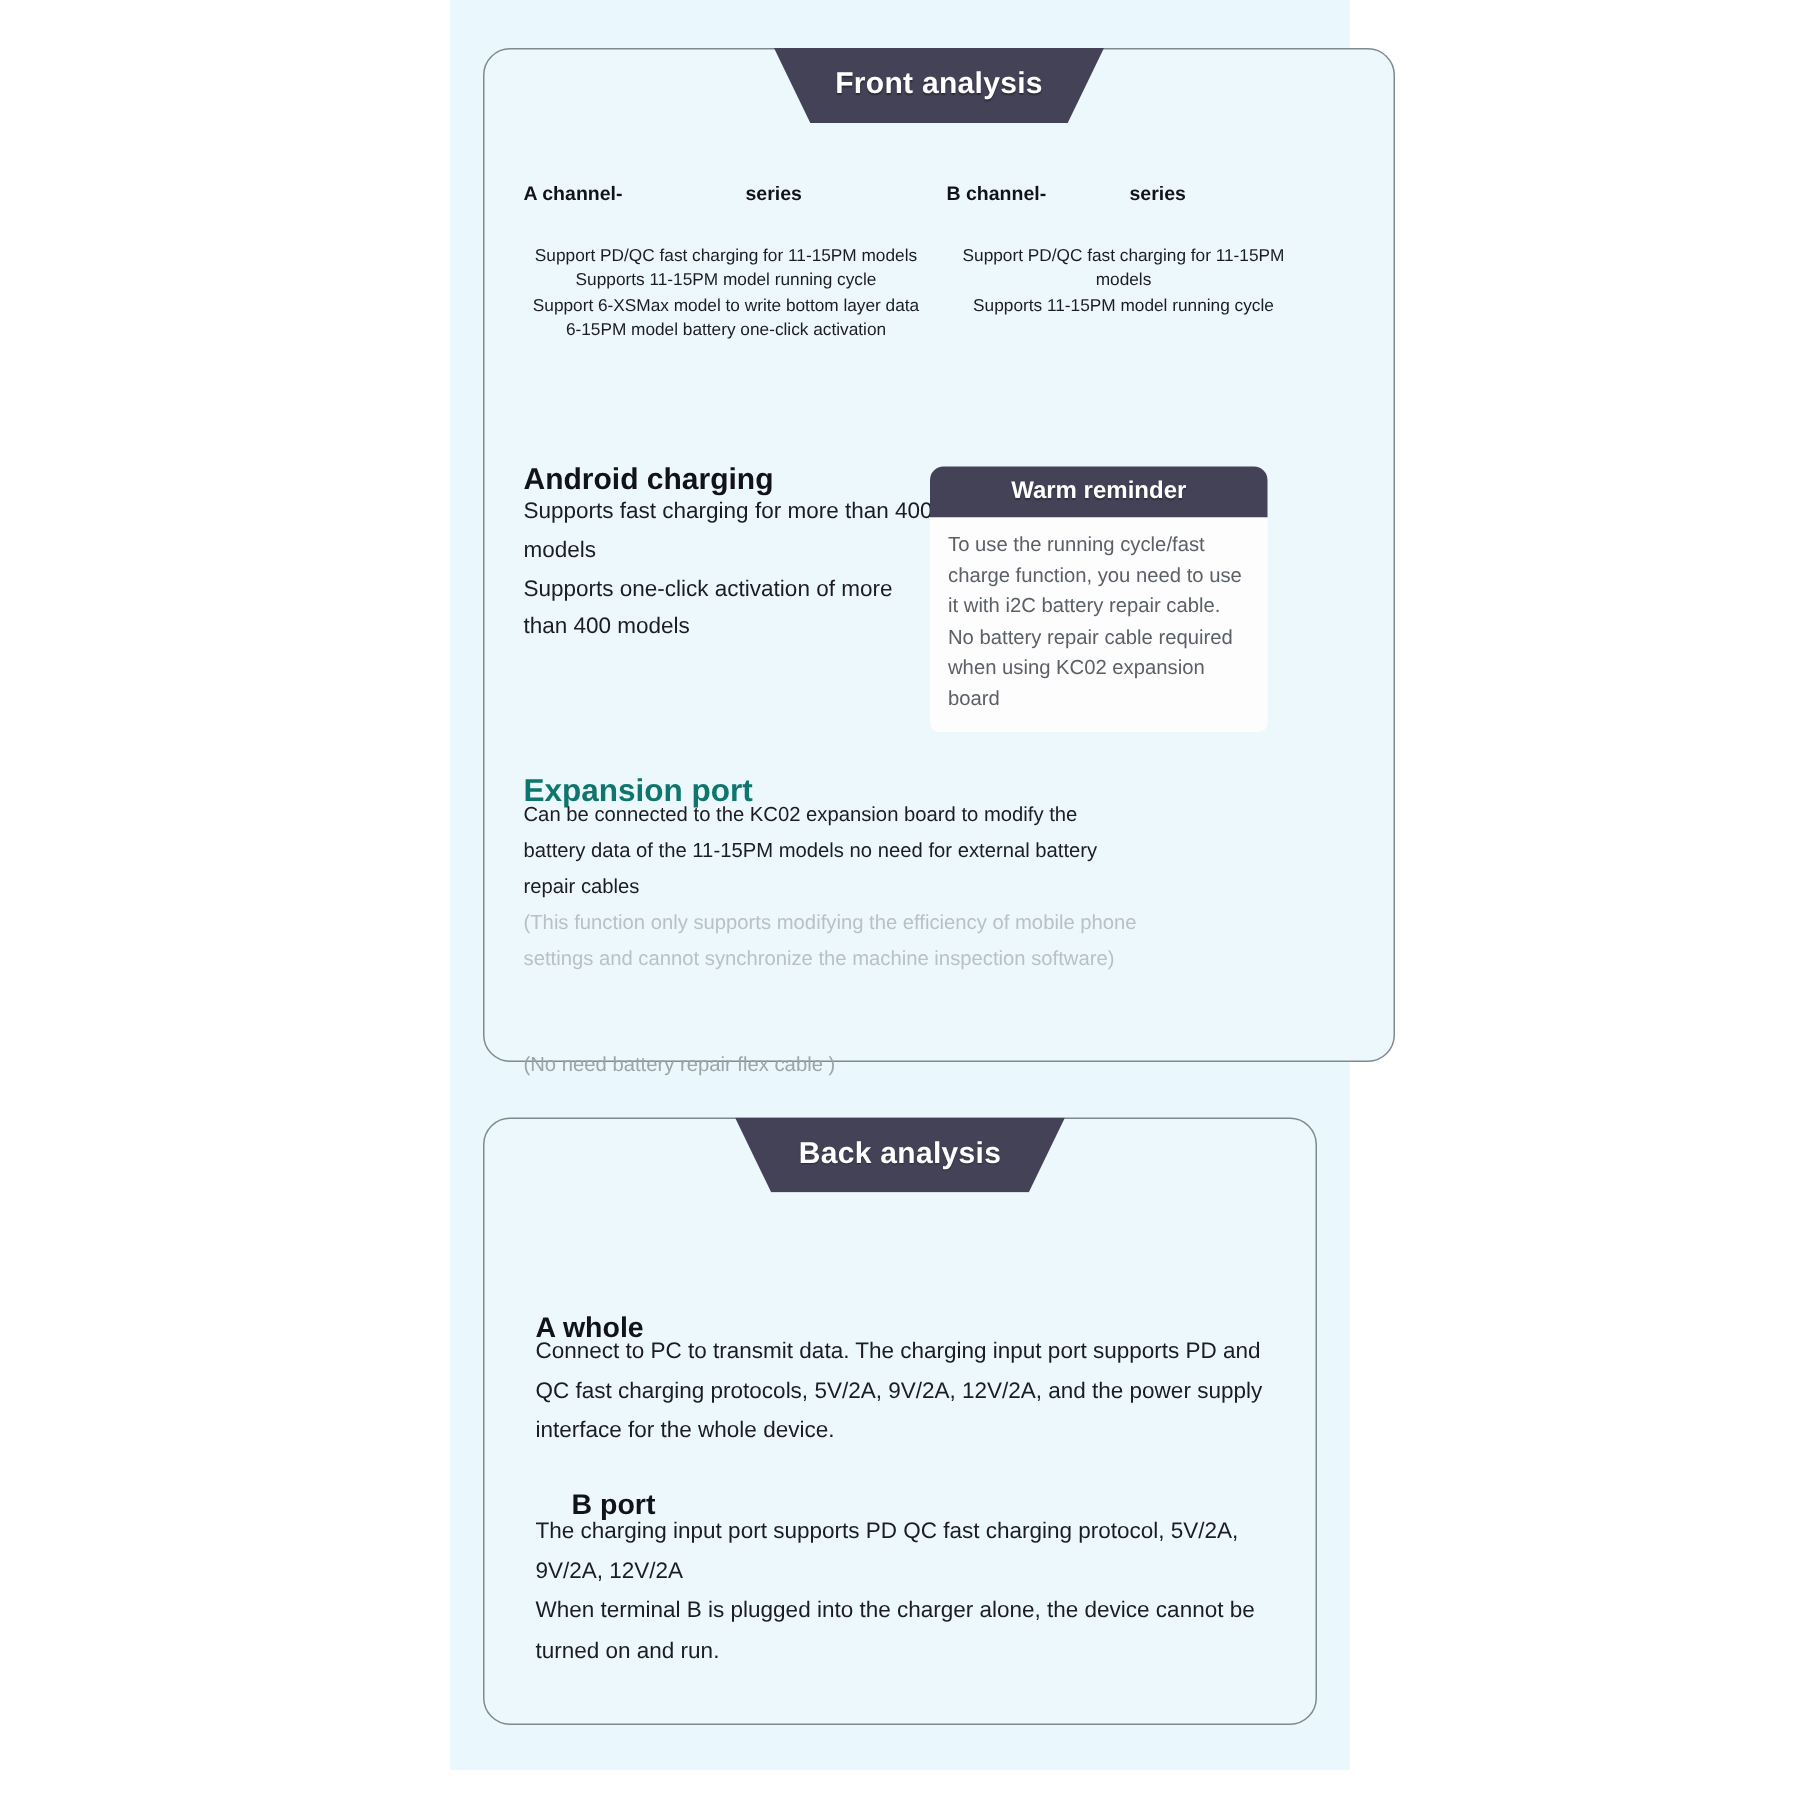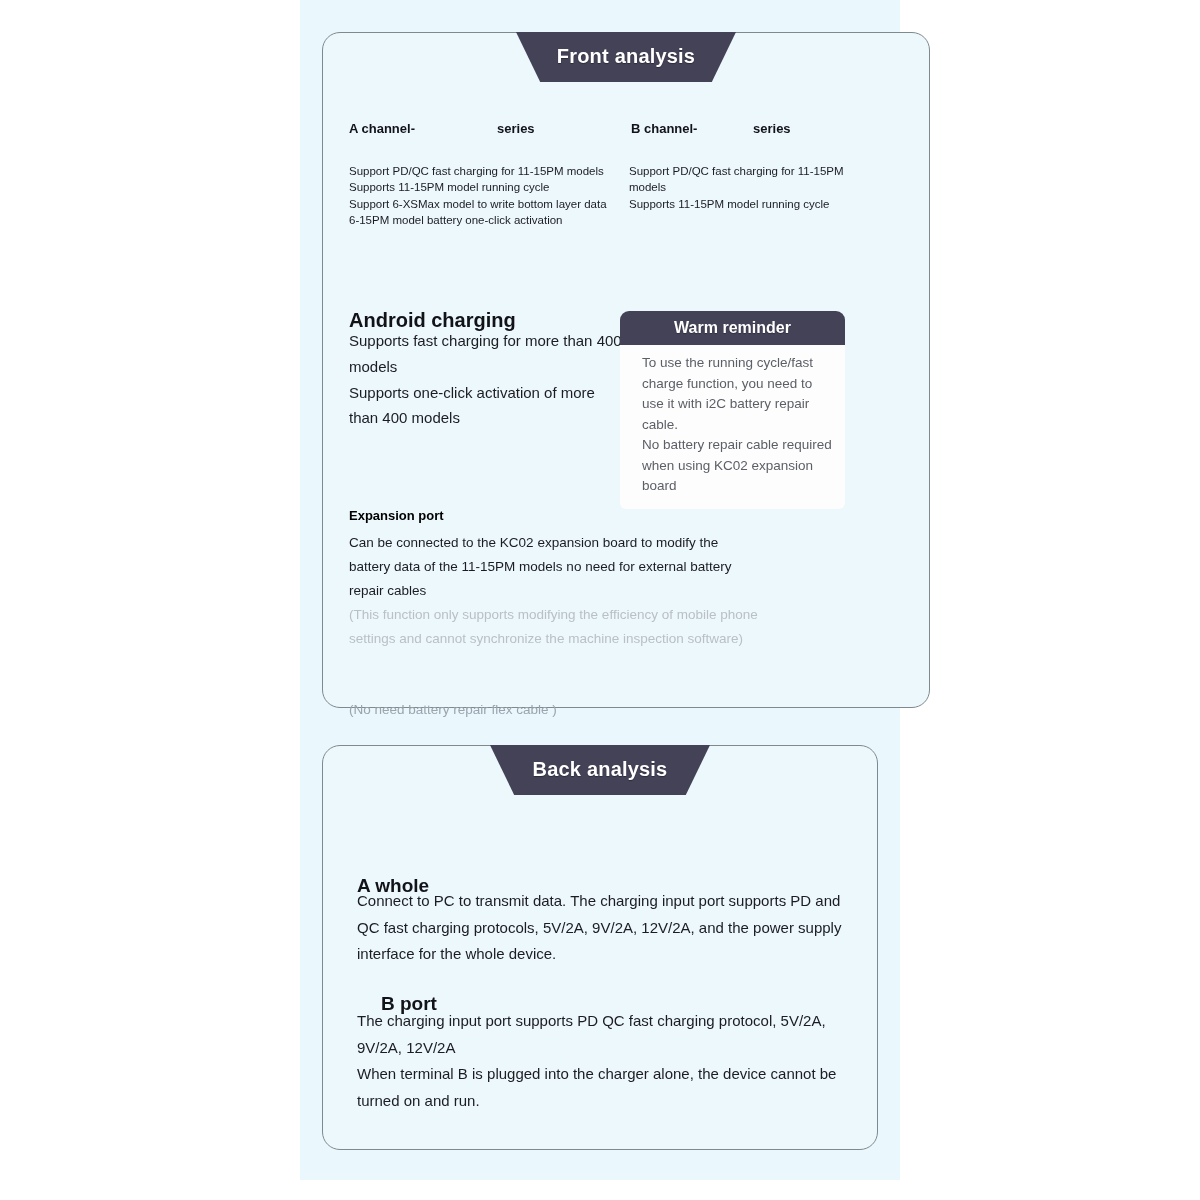--- a/index.html
+++ b/index.html
@@ -106,21 +106,21 @@
 
   .channel-body {
     position: absolute;
     top: 130px;
     font-size: 11.5px;
     line-height: 1.42;
     color: #1b1d22;
   }
   .channel-body.a { left: 26px; width: 270px; }
   .channel-body.b { left: 306px; width: 240px; }
-  .channel-body div { white-space: pre-wrap; }
+  .channel-body div { white-space: pre-wrap; text-align: center; }
 
   
   .android-title {
     position: absolute;
     left: 26px;
     top: 256px;
     font-size: 20px;
     font-weight: bold;
     color: #111318;
   }
@@ -151,37 +151,37 @@
   }
   .warn-head-label {
     color: #ffffff;
     font-size: 16px;
     font-weight: bold;
     text-shadow: 0 1px 1px rgba(0,0,0,0.3);
   }
   .warn-body {
     background: #fdfdfd;
     border-radius: 0 0 6px 6px;
-    padding: 8px 10px 12px 22px;
+    padding: 8px 10px 12px 12px;
     font-size: 13.5px;
     line-height: 1.52;
     color: #5b5f66;
     min-height: 110px;
     box-sizing: border-box;
   }
   .warn-body p { margin: 0; }
 
   
   .exp-title {
     position: absolute;
     left: 26px;
     top: 462px;
-    font-size: 13px;
-    font-weight: bold;
-    color: #000000;
+    font-size: 21px;
+    font-weight: bold;
+    color: #0f766e;
   }
   .exp-body {
     position: absolute;
     left: 26px;
     top: 498px;
     width: 412px;
     font-size: 13.5px;
     line-height: 1.78;
     color: #1b1d22;
   }

